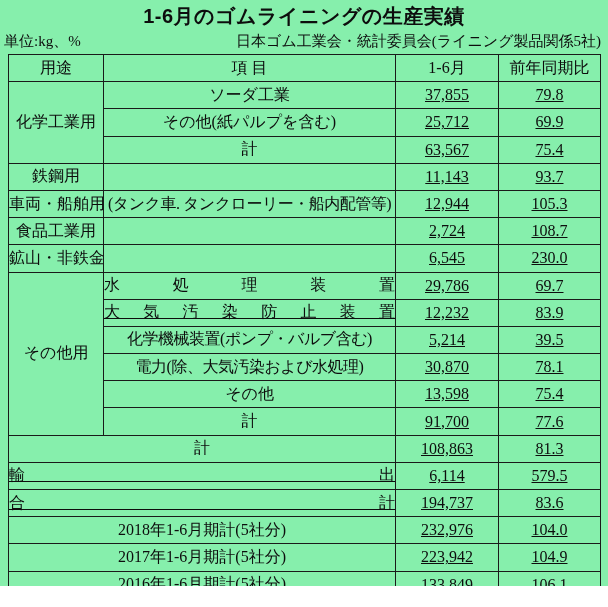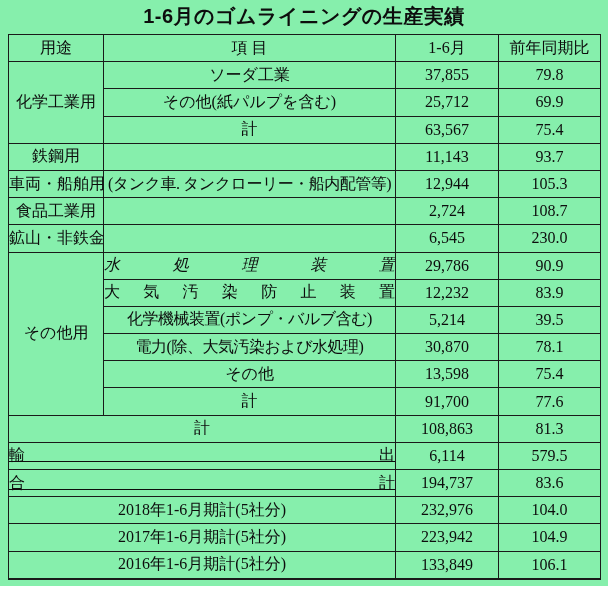--- a/index.html
+++ b/index.html
@@ -50,45 +50,48 @@
     vertical-align: middle;
     font-size: 16px;
     font-weight: normal;
     white-space: nowrap;
     overflow: hidden;
   }
   td.num {
     text-align: right;
     padding-right: 9px;
     font-size: 16px;
+    text-decoration: underline;
   }
   td.small {
     font-size: 11px;
   }
   td.tight {
     font-size: 15px;
     letter-spacing: -0.5px;
   }
   td.just {
     text-align: justify;
     text-align-last: justify;
   }
-  td.just-water   { padding: 0 45px; font-style: italic; }
-  td.just-air     { padding: 0 12px; }
+  td.just-water   { padding: 0 45px; }
+  td.just-air     { padding: 0 12px; text-decoration: underline; }
   td.just-wide    { padding: 0 130px; font-size: 17px; text-decoration: underline; }
   td.merged-label { font-size: 16px; }
 </style>
 </head>
 <body>
 
 <div class="page">
 
   <h1 class="title">1-6月のゴムライニングの生産実績</h1>
 
   <div class="subhead">
+    <span>単位:kg、%</span>
+    <span>日本ゴム工業会・統計委員会(ライニング製品関係5社)</span>
   </div>
 
   <table class="prod">
     <colgroup>
       <col style="width:95px">
         <col style="width:292px">
         <col style="width:103px">
         <col style="width:102px">
     </colgroup>
     <tbody>
@@ -141,21 +144,21 @@
         <td class="small">鉱山・非鉄金属用</td>
         <td></td>
         <td class="num">6,545</td>
         <td class="num">230.0</td>
       </tr>
 
       <tr>
         <td rowspan="6">その他用</td>
         <td class="just just-water">水 処 理 装 置</td>
         <td class="num">29,786</td>
-        <td class="num">90.9</td>
+        <td class="num">69.7</td>
       </tr>
       <tr>
         <td class="just just-air">大 気 汚 染 防 止 装 置</td>
         <td class="num">12,232</td>
         <td class="num">83.9</td>
       </tr>
       <tr>
         <td class="tight">化学機械装置(ポンプ・バルブ含む)</td>
         <td class="num">5,214</td>
         <td class="num">39.5</td>

